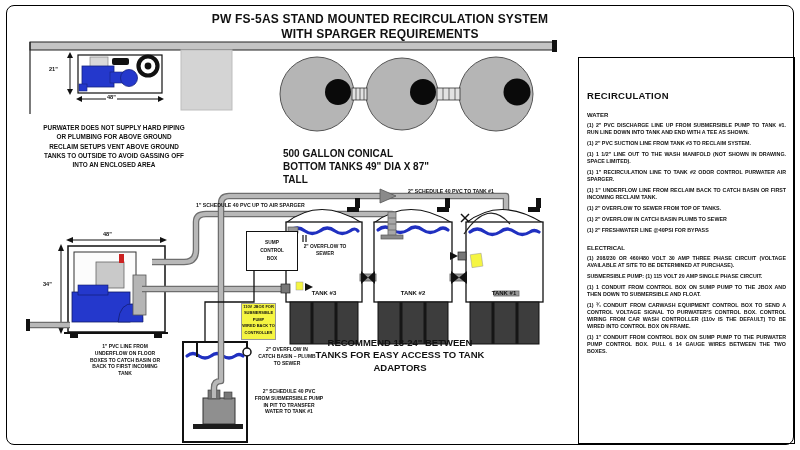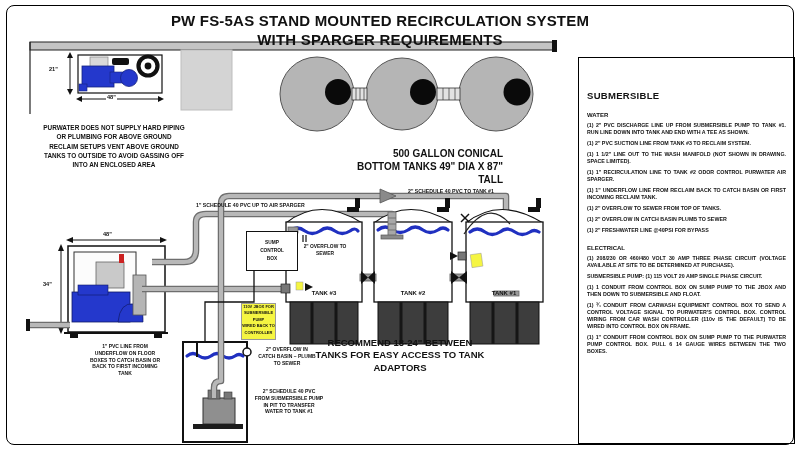--- a/index.html
+++ b/index.html
@@ -1,23 +1,23 @@
 <!DOCTYPE html>
 <html><head>
 <meta charset="utf-8">
 <style>
   html,body{margin:0;padding:0;background:#fff;}
   #stage{position:relative;width:800px;height:450px;background:#fff;overflow:hidden;
          font-family:"Liberation Sans",sans-serif;color:#111;}
   .abs{position:absolute;}
   .pre{white-space:pre-line;}
   #outer-border{left:6px;top:5px;width:786px;height:438px;border:1.3px solid #000;border-radius:8px;}
-  #title{left:165px;top:12px;width:430px;font-size:15px;font-weight:bold;text-align:center;line-height:1.25;letter-spacing:.2px;}
+  #title{left:165px;top:12px;width:430px;font-size:12px;font-weight:bold;text-align:center;line-height:1.25;letter-spacing:.2px;}
   #supply-note{left:28px;top:123px;width:172px;font-size:6.4px;font-weight:bold;text-align:center;line-height:1.45;}
-  #tank-spec{left:283px;top:147px;width:220px;font-size:10px;font-weight:bold;text-align:right;line-height:1.3;}
+  #tank-spec{left:283px;top:147px;width:220px;font-size:10px;font-weight:bold;text-align:left;line-height:1.3;}
   #recommend-note{left:298px;top:337px;width:204px;font-size:9.5px;font-weight:bold;text-align:center;line-height:1.3;}
   
   #req-panel{left:578px;top:57px;width:199px;height:369px;border:1.5px solid #000;padding:8px;}
   #req-heading{margin-top:24px;font-size:9.5px;font-weight:bold;letter-spacing:.3px;}
   .req-sub{margin-top:11px;font-size:6px;font-weight:bold;}
   .req-item{margin-top:4px;font-size:5.3px;font-weight:bold;line-height:1.32;text-align:justify;}
   
   .lbl{font-weight:bold;color:#111;}
   #lbl-sparger{left:196px;top:202px;width:150px;font-size:5.2px;white-space:nowrap;}
   #lbl-discharge{left:408px;top:188px;width:120px;font-size:5.2px;white-space:nowrap;}
@@ -224,21 +224,21 @@
 TANKS TO OUTSIDE TO AVOID GASSING OFF
 INTO AN ENCLOSED AREA</div>
   <div class="abs pre" id="tank-spec">500 GALLON CONICAL
 BOTTOM TANKS 49" DIA X 87"
 TALL</div>
   <div class="abs pre" id="recommend-note">RECOMMEND 18-24" BETWEEN
 TANKS FOR EASY ACCESS TO TANK
 ADAPTORS</div>
 
   <div class="abs" id="req-panel">
-    <div id="req-heading">SUBMERSIBLE</div>
+    <div id="req-heading">RECIRCULATION</div>
     <div class="req-sub">WATER</div>
     <div class="req-item">(1) 2" PVC DISCHARGE LINE UP FROM SUBMERSIBLE PUMP TO TANK #1.   RUN LINE DOWN INTO TANK AND END WITH A TEE AS SHOWN.</div>
     <div class="req-item">(1) 2" PVC SUCTION LINE FROM TANK #3 TO RECLAIM SYSTEM.</div>
     <div class="req-item">(1) 1 1/2" LINE OUT TO THE WASH MANIFOLD (NOT SHOWN IN DRAWING.  SPACE LIMITED).</div>
     <div class="req-item">(1) 1" RECIRCULATION LINE TO TANK #2 ODOR CONTROL PURWATER AIR SPARGER.</div>
     <div class="req-item">(1) 1" UNDERFLOW LINE FROM RECLAIM BACK TO CATCH BASIN OR FIRST INCOMING RECLAIM TANK.</div>
     <div class="req-item">(1) 2" OVERFLOW TO SEWER FROM TOP OF TANKS.</div>
     <div class="req-item">(1) 2" OVERFLOW IN CATCH BASIN   PLUMB TO SEWER</div>
     <div class="req-item">(1) 2" FRESHWATER LINE @40PSI   FOR BYPASS</div>
     <div class="req-sub">ELECTRICAL</div>

